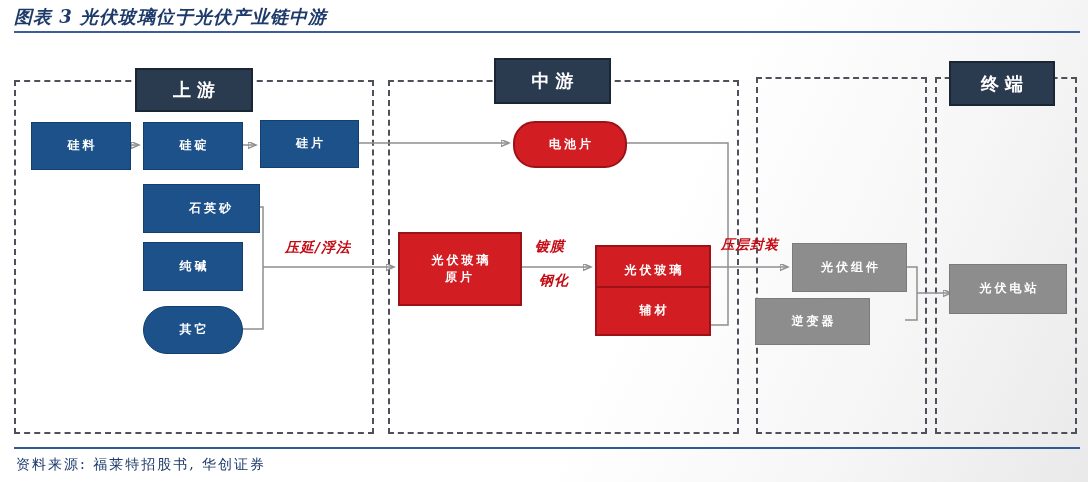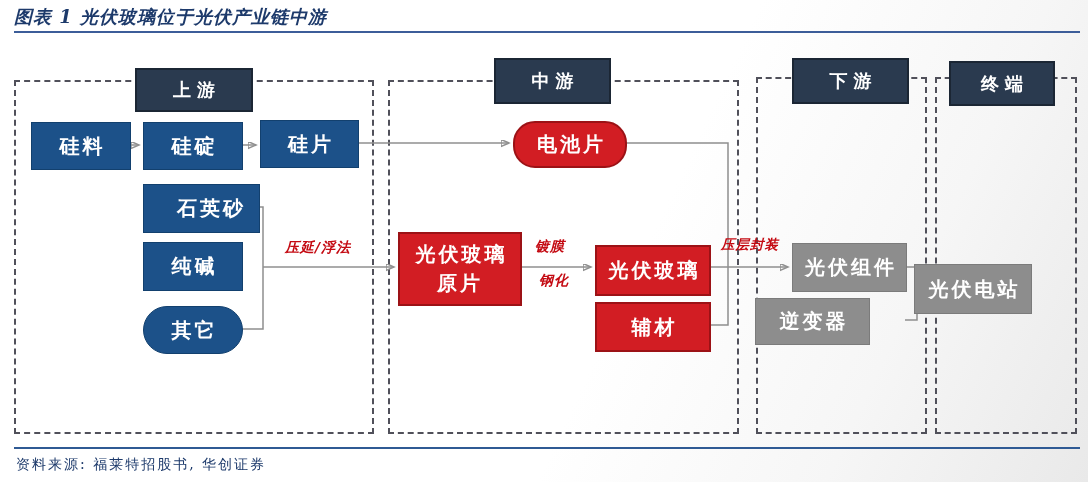--- a/index.html
+++ b/index.html
@@ -18,21 +18,21 @@
   .section{
     position:absolute;border:2px dashed #50505a;background:transparent;
   }
   .hdr{
     position:absolute;background:#2a3a4f;border:2px solid #1b2634;
     color:#ffffff;font-weight:bold;font-size:18px;
     display:flex;align-items:center;justify-content:center;
     letter-spacing:6px;text-indent:6px;
   }
   .node{
-    position:absolute;color:#ffffff;font-weight:bold;font-size:20px;
+    position:absolute;color:#ffffff;font-weight:bold;font-size:12px;
     display:flex;align-items:center;justify-content:center;text-align:center;
     letter-spacing:3px;text-indent:3px;line-height:1.45;white-space:pre-line;
   }
   .box-blue{background:#1c5189;border:1px solid #12406e;}
   .box-red{background:#d21d23;border:2px solid #9c1216;}
   .box-gray{background:#8d8d8d;border:1px solid #7b7b7b;text-align:center;}
   .plabel{
     position:absolute;color:#c40a12;font-weight:bold;font-size:14px;
     font-style:italic;text-align:center;white-space:nowrap;letter-spacing:1px;
   }
@@ -43,21 +43,21 @@
     position:absolute;left:16px;top:456px;
     font-family:"DejaVu Serif","Liberation Serif",serif;
     font-size:14px;color:#1d3a6b;letter-spacing:2px;
   }
 </style>
 </head>
 <body>
 
 <div class="page">
 
-  <div class="fig-title">图表 1  光伏玻璃位于光伏产业链中游</div>
+  <div class="fig-title">图表 3  光伏玻璃位于光伏产业链中游</div>
   <div class="title-rule"></div>
 
   <div class="section" style="left:14px;top:80px;width:356px;height:350px;"></div>
   <div class="section" style="left:388px;top:80px;width:347px;height:350px;"></div>
   <div class="section" style="left:756px;top:77px;width:167px;height:353px;"></div>
   <div class="section" style="left:935px;top:77px;width:138px;height:353px;"></div>
 
   <svg class="wires" width="1088" height="482" viewBox="0 0 1088 482">
     <defs>
       <marker id="arr" markerWidth="10" markerHeight="9" refX="7" refY="3.5" orient="auto" markerUnits="userSpaceOnUse">
@@ -71,40 +71,39 @@
     <path d="M263,267 H393" marker-end="url(#arr)"></path>
     <path d="M518,267 H590" marker-end="url(#arr)"></path>
     <path d="M623,143 H728 V325 H709"></path>
     <path d="M707,267 H787" marker-end="url(#arr)"></path>
     <path d="M905,267 H917 V320 H905"></path>
     <path d="M917,293 H950" marker-end="url(#arr)"></path>
   </svg>
 
   <div class="hdr" style="left:135px;top:68px;width:114px;height:40px;">上游</div>
   <div class="hdr" style="left:494px;top:58px;width:113px;height:42px;">中游</div>
-  <div class="hdr" style="left:792px;top:58px;width:113px;height:42px;">下游</div>
   <div class="hdr" style="left:949px;top:61px;width:102px;height:41px;font-family:Liberation Mono, monospace;">终端</div>
 
   <div class="node box-blue" style="left:31px;top:122px;width:98px;height:46px;">硅料</div>
   <div class="node box-blue" style="left:143px;top:122px;width:98px;height:46px;">硅碇</div>
   <div class="node box-blue" style="left:260px;top:120px;width:97px;height:46px;">硅片</div>
   <div class="node box-blue" style="left:143px;top:184px;width:98px;height:47px;padding-left:17px;">石英砂</div>
   <div class="node box-blue" style="left:143px;top:242px;width:98px;height:47px;">纯碱</div>
   <div class="node box-blue" style="left:143px;top:306px;width:98px;height:46px;border-radius:24px;">其它</div>
 
   <div class="node box-red" style="left:513px;top:121px;width:110px;height:43px;border-radius:22px;">电池片</div>
   <div class="node box-red" style="left:398px;top:232px;width:120px;height:70px;">光伏玻璃
 原片</div>
   <div class="node box-red" style="left:595px;top:245px;width:112px;height:47px;">光伏玻璃</div>
-  <div class="node box-red" style="left:595px;top:302px;width:112px;height:46px;text-align:right;">辅材</div>
+  <div class="node box-red" style="left:595px;top:286px;width:112px;height:46px;text-align:right;">辅材</div>
 
   <div class="node box-gray" style="left:792px;top:243px;width:113px;height:47px;">光伏组件</div>
   <div class="node box-gray" style="left:755px;top:298px;width:113px;height:45px;">逆变器</div>
 
-  <div class="node box-gray" style="left:914px;top:264px;width:116px;height:48px;">光伏电站</div>
+  <div class="node box-gray" style="left:949px;top:264px;width:116px;height:48px;">光伏电站</div>
 
   <div class="plabel" style="left:273px;top:239px;width:90px;">压延/浮法</div>
   <div class="plabel" style="left:527px;top:238px;width:46px;">镀膜</div>
   <div class="plabel" style="left:531px;top:272px;width:46px;">钢化</div>
   <div class="plabel" style="left:706px;top:236px;width:88px;font-size:13.5px;">压层封装</div>
 
   <div class="src-rule"></div>
   <div class="src-note">资料来源: 福莱特招股书, 华创证券</div>
 
 </div>

